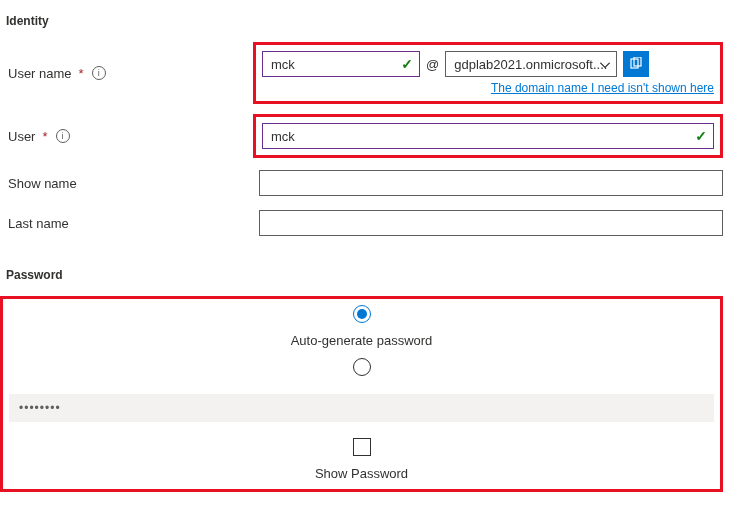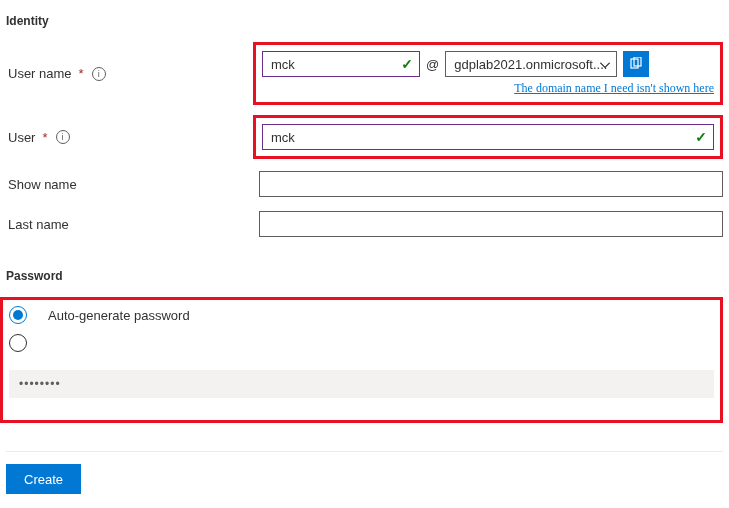--- a/index.html
+++ b/index.html
@@ -47,22 +47,22 @@
   .domain-select {
     border: 1px solid #605e5c; height: 26px; padding: 0 22px 0 8px;
     font-size: 13px; width: 172px; position: relative; display:flex; align-items:center;
     background:#fff; overflow:hidden; white-space:nowrap;
   }
   .chev { position:absolute; right:6px; top:50%; transform:translateY(-50%); }
   .copy-btn {
     width: 26px; height: 26px; border: 1px solid #0078d4; background:#0078d4;
     display:flex; align-items:center; justify-content:center; color:#fff;
   }
-  .hint-link { color:#0078d4; text-decoration:underline; font-size:12px; text-align:right; margin-top:4px; cursor:pointer;font-family:Liberation Serif, serif; }
-  .radio-row { display:flex; align-items:center; gap:21px; margin-bottom:10px; }
+  .hint-link { color:#0078d4; text-decoration:underline; font-size:12px; text-align:right; margin-top:4px; cursor:pointer; }
+  .radio-row { display:flex; align-items:center; gap:10px; margin-bottom:10px;flex-direction:column; }
   .radio-outer {
     width:18px; height:18px; border:1px solid #323130; border-radius:50%;
     display:flex; align-items:center; justify-content:center;
   }
   .radio-outer.sel { border-color:#0078d4; }
   .radio-inner { width:10px; height:10px; border-radius:50%; background:#0078d4; }
   .checkbox {
     width:18px; height:18px; border:1px solid #323130; display:inline-block;
   }
   .pwd-display {
@@ -170,20 +170,24 @@
             <span class="radio-inner"></span>
           </span>
         <span>Auto-generate password</span>
       </div>
       <div class="radio-row">
         <span class="radio-outer"></span>
       </div>
       <div style="height:8px;"></div>
       <div class="pwd-display">••••••••</div>
       <div style="height:16px;"></div>
+      <div class="radio-row" style="margin-bottom:2px;">
+        <span class="checkbox"></span>
+        <span>Show Password</span>
+      </div>
     </div>
   </div>
 </div>
 
 <hr class="sep">
 
 <button class="create-btn">Create</button>
 
 
 

